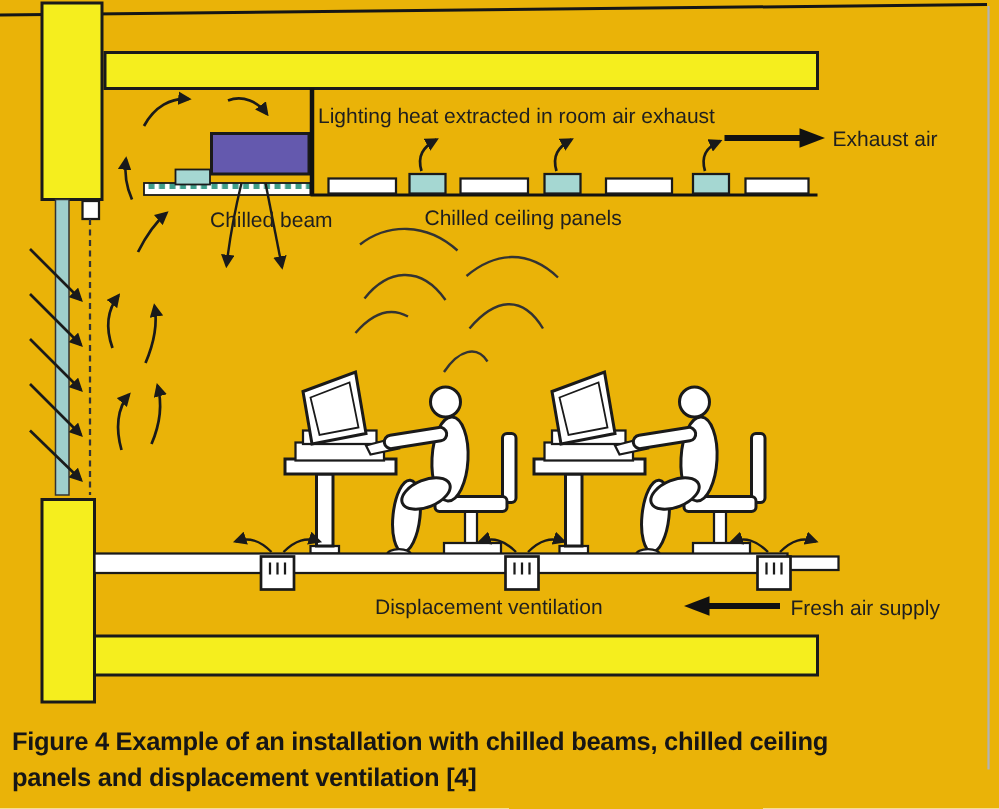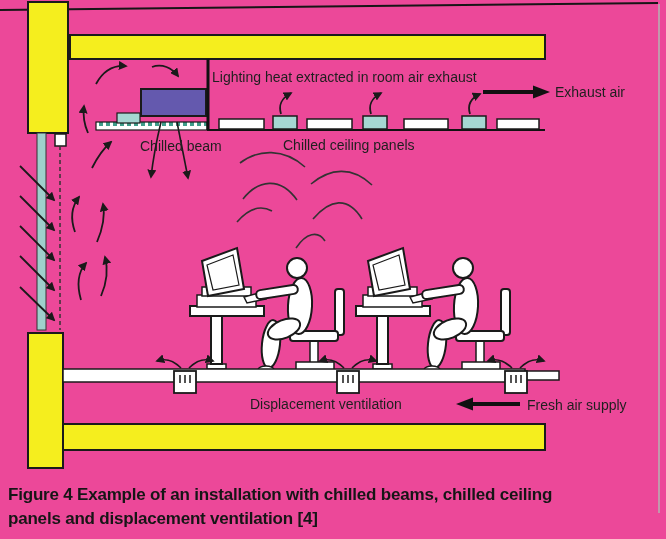--- a/index.html
+++ b/index.html
@@ -1,16 +1,16 @@
 <!DOCTYPE html>
 <html><head>
 <meta charset="utf-8">
 <style>
   html,body{margin:0;padding:0;background:#fff;}
-  #stage{position:relative;width:666px;height:539px;background:#ec4899;overflow:hidden;
+  #stage{position:relative;width:666px;height:539px;background:#eab308;overflow:hidden;
          font-family:"Liberation Sans",sans-serif;}
   svg text{font-family:"Liberation Sans",sans-serif;fill:#1f1f1f;}
   .lbl{font-size:14px;}
   #caption{position:absolute;left:8px;top:483px;width:652px;color:#161616;
            font-weight:bold;font-size:17px;line-height:1.42;letter-spacing:-0.2px;}
 </style>
 </head>
 <body>
 
 <div id="stage">

